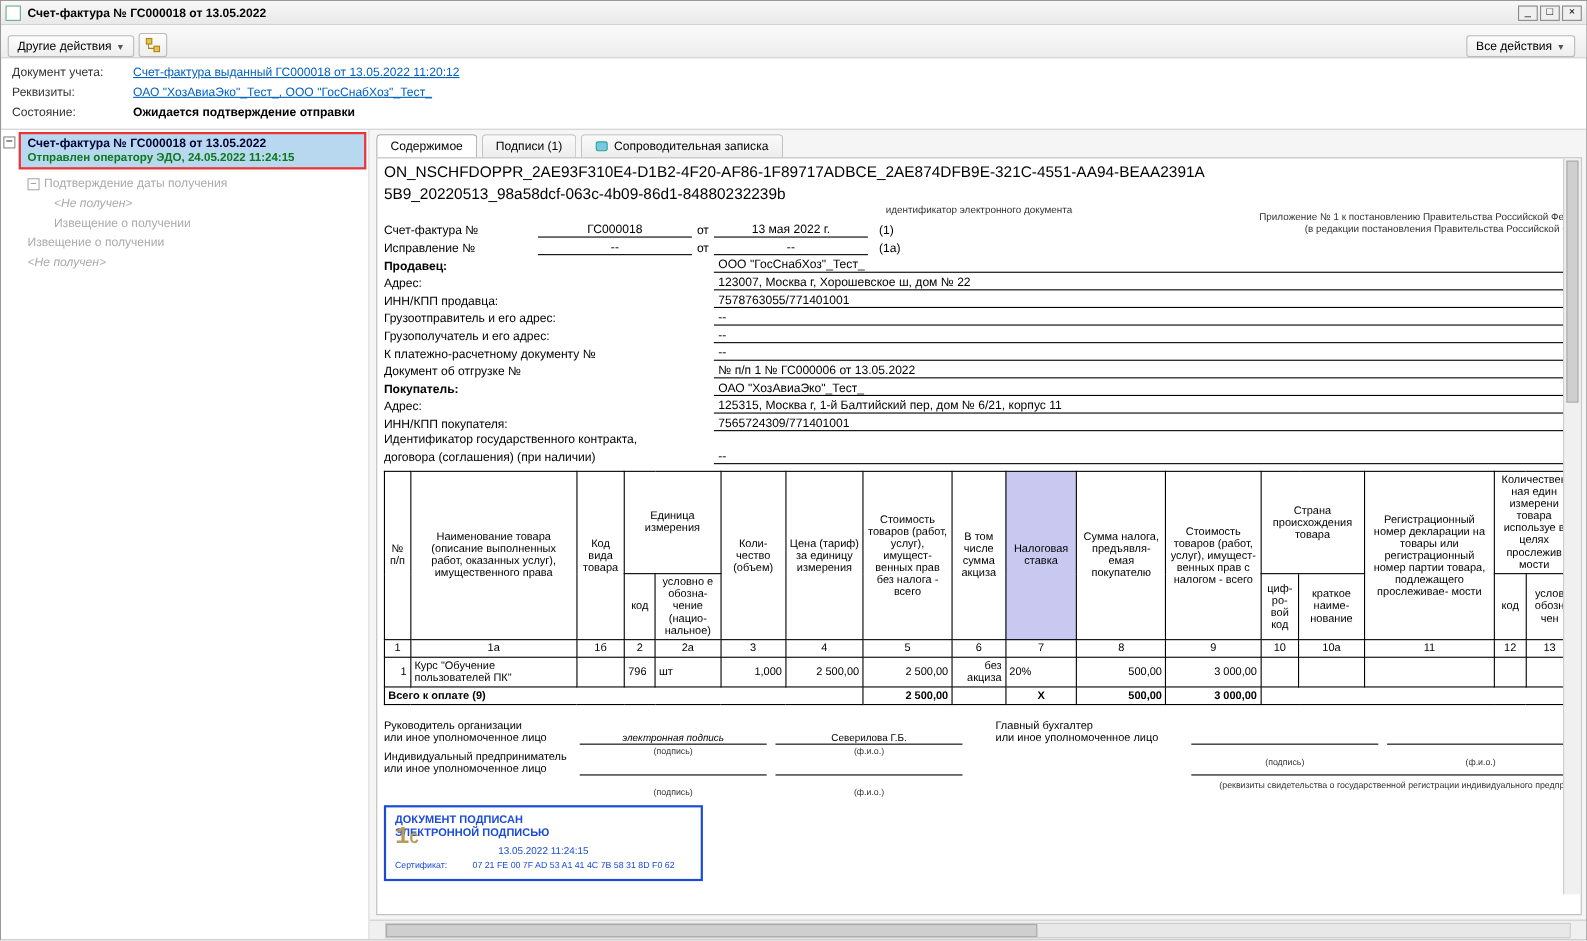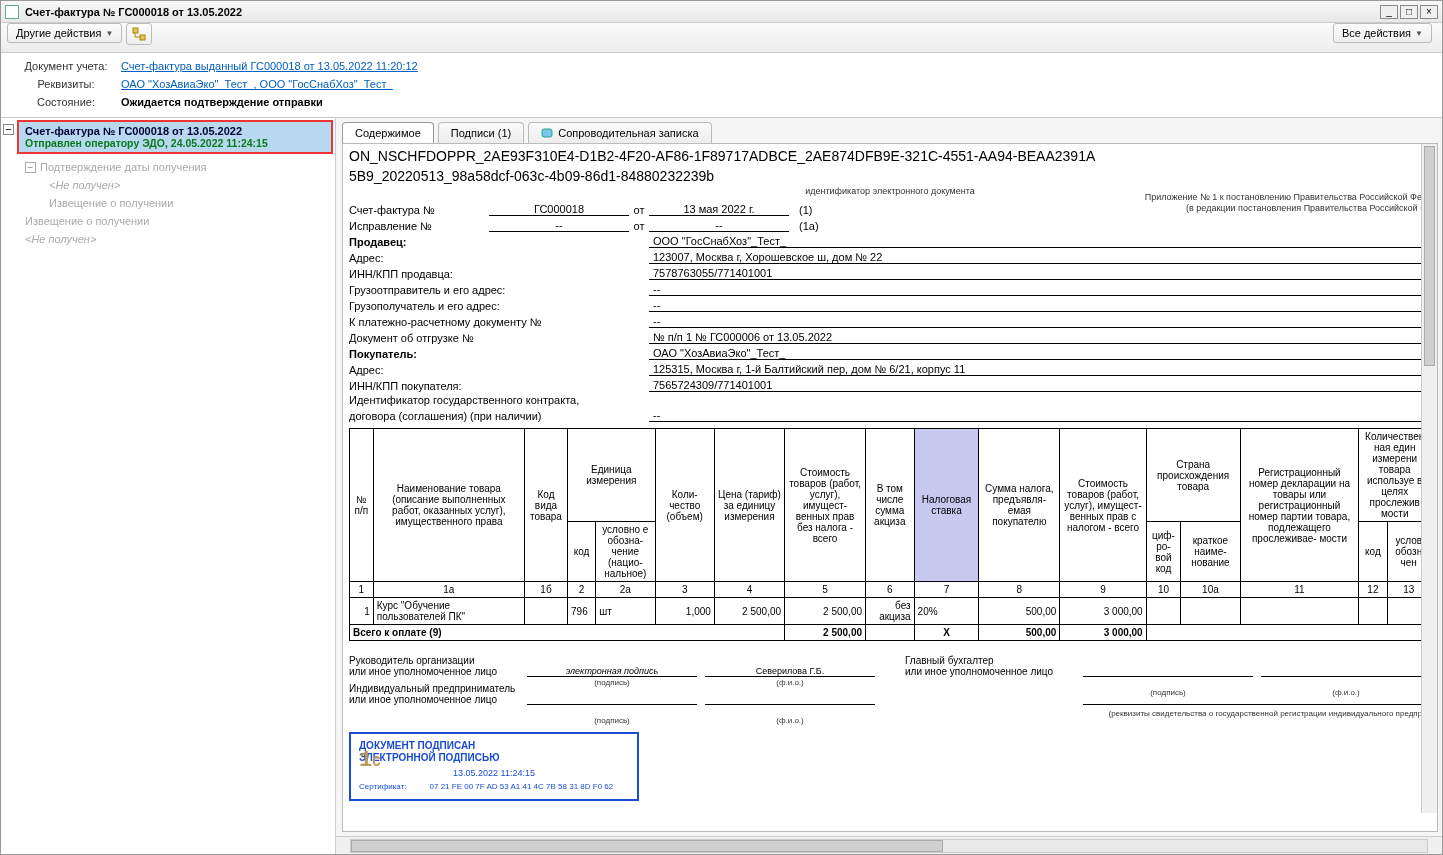--- a/index.html
+++ b/index.html
@@ -2,27 +2,27 @@
 <html><head>
 <meta charset="utf-8">
 <style>
 * { box-sizing: border-box; margin: 0; padding: 0; }
 body { font-family: Arial, sans-serif; font-size: 11px; background: #fff; overflow: hidden; }
 .window { width: 1443px; height: 855px; display: flex; flex-direction: column; border: 1px solid #999; }
 .titlebar { background: linear-gradient(#f8f8f8,#e8e8e8); height: 22px; display: flex; align-items: center; padding: 0 4px; border-bottom: 1px solid #ccc; }
 .titlebar .doc-icon { width: 14px; height: 14px; border: 1px solid #6a8; background: #fff; margin-right: 6px; }
 .titlebar .title { font-weight: bold; flex: 1; }
 .titlebar .winbtn { width: 18px; height: 14px; border: 1px solid #888; margin-left: 2px; display:flex;align-items:center;justify-content:center;font-size:10px;background:#f0f0f0;cursor:pointer;}
-.toolbar { background: linear-gradient(#fafafa,#ededed); height: 30px; display: flex; align-items: flex-start; padding: 0 6px; border-bottom: 1px solid #ccc; }
+.toolbar { background: linear-gradient(#fafafa,#ededed); height: 30px; display: flex; align-items: flex-end; padding: 0 6px; border-bottom: 1px solid #ccc; }
 .tbbtn { border: 1px solid #bbb; background: linear-gradient(#fdfdfd,#eee); padding: 3px 8px; border-radius: 3px; margin-right: 4px; cursor: pointer; display:flex;align-items:center;gap:4px;}
 .tbbtn .dd { font-size: 8px; color:#555;}
 .toolbar .spacer { flex:1; }
 .header-info { padding: 4px 10px 6px 10px; }
 .header-info .row { display:flex; align-items:center; height:18px; }
-.header-info .lbl { width: 110px; color:#333;text-align:center; }
+.header-info .lbl { width: 110px; color:#333; }
 .header-info .link { color: #0060c0; text-decoration: underline; cursor:pointer; }
 .header-info .bold { font-weight: bold; }
 .body { flex:1; display:flex; border-top:1px solid #ccc; overflow:hidden;}
 .tree-pane { width: 335px; border-right: 1px solid #ccc; background:#fff; padding:2px; }
 .tree-node { border: 2px solid #e33; background:#b8d8f0; padding:3px 6px; position:relative;}
 .tree-node .l1 { font-weight:bold; color:#003;}
 .tree-node .l2 { font-weight:bold; color:#0a7a1a; font-size:10.5px;}
 .tree-sub { padding: 4px 0 0 22px; }
 .tree-sub .item { height:18px; display:flex; align-items:center; gap:4px;}
 .tree-sub .minus { width:11px;height:11px;border:1px solid #aaa;display:flex;align-items:center;justify-content:center;font-size:10px;color:#888;background:#fff;}

